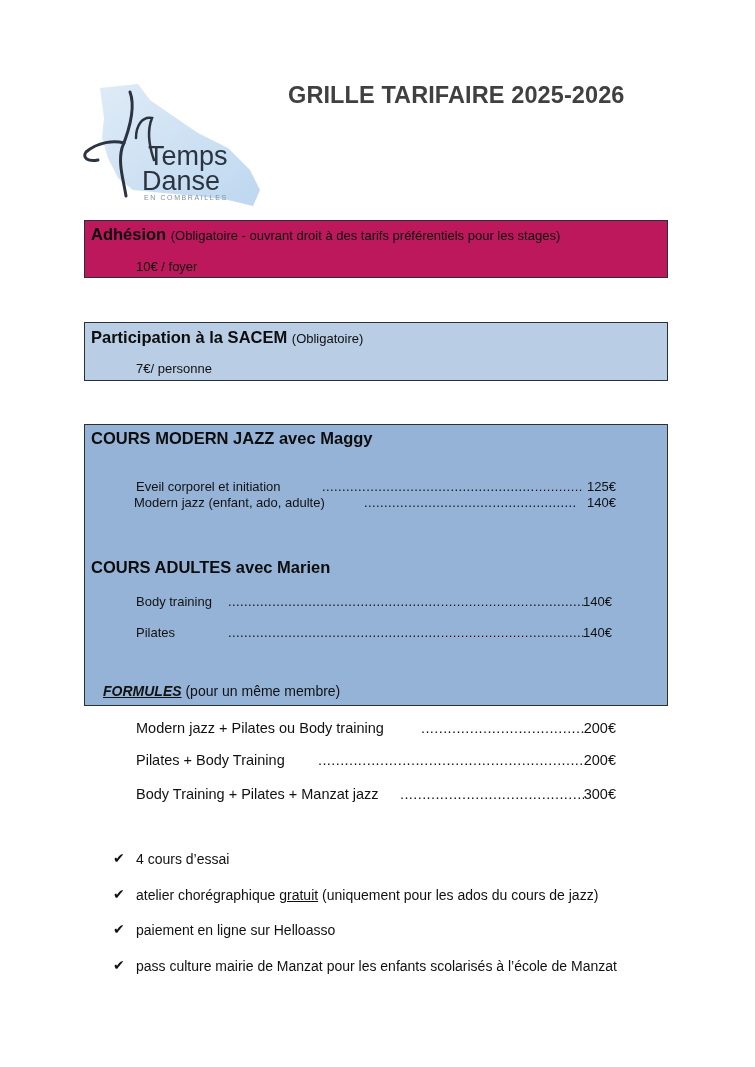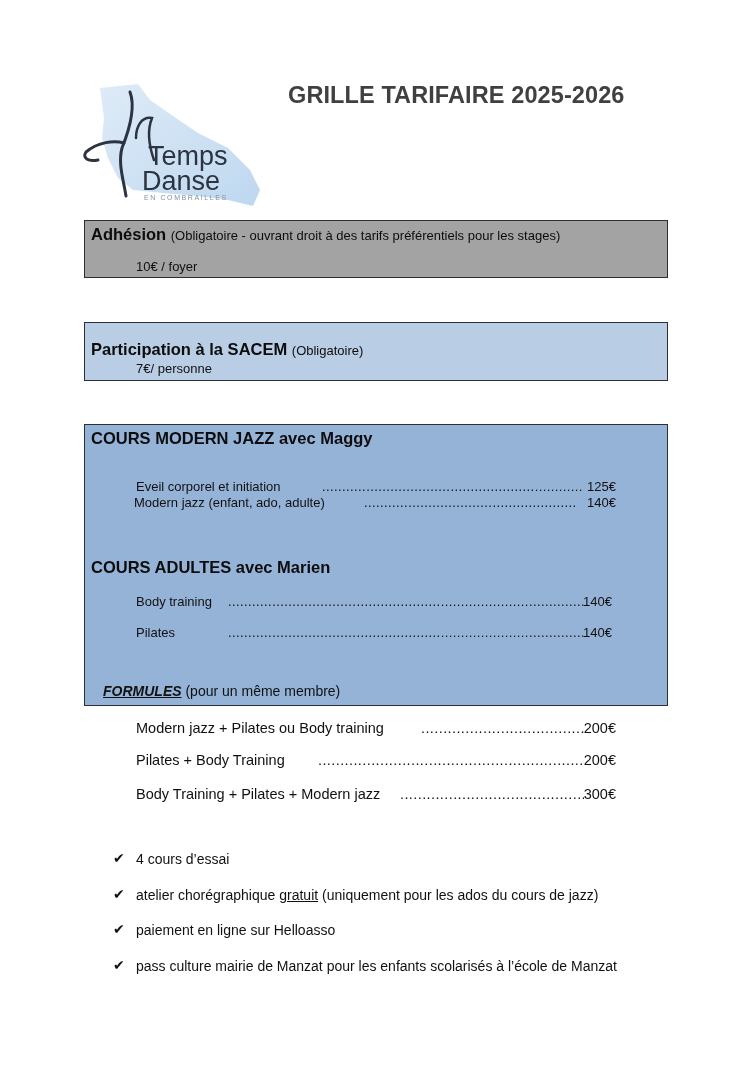--- a/index.html
+++ b/index.html
@@ -9,21 +9,21 @@
     }
     .logo { position: absolute; left: 78px; top: 78px; width: 190px; height: 135px; }
     .title {
       position: absolute; left: 288px; top: 82px;
       font-size: 23.5px; font-weight: bold; letter-spacing: 0.1px; color: #404040;
     }
     .box {
       position: absolute; left: 84px; width: 584px;
       border: 1.5px solid #2b2f36; box-sizing: border-box;
     }
-    .box-adhesion { top: 220px; height: 58px; background: #a3a3a3; }
+    .box-adhesion { top: 220px; height: 58px; background: #be185d; }
     .box-sacem { top: 322px; height: 59px; background: #b9cde5; }
     .box-cours { top: 424px; height: 282px; background: #95b3d7; }
     .box-head {
       position: absolute; left: 6px; font-size: 16.5px; font-weight: bold; color: #0d0d0d;
     }
     .box-head .note { font-weight: normal; font-size: 13px; }
     .sub { position: absolute; left: 51px; font-size: 13px; }
     .row { position: absolute; left: 51px; width: 480px; font-size: 13px; white-space: nowrap; }
     .row .price { position: absolute; right: 0; top: 0; }
     .row .dots { position: absolute; top: 0; letter-spacing: 0.4px; overflow: hidden; }
@@ -61,21 +61,21 @@
 
 <div class="box box-adhesion">
   <div class="box-head" style="top:4px;">
     <span>Adhésion</span>
     <span class="note">(Obligatoire - ouvrant droit à des tarifs préférentiels pour les stages)</span>
   </div>
   <div class="sub" style="top:38px;">10€ / foyer</div>
 </div>
 
 <div class="box box-sacem">
-  <div class="box-head" style="top:5px;margin-top:12px;">
+  <div class="box-head" style="top:5px;">
     <span>Participation à la SACEM</span>
     <span class="note">(Obligatoire)</span>
   </div>
   <div class="sub" style="top:38px;">7€/ personne</div>
 </div>
 
 <div class="box box-cours">
   <div class="box-head" style="top:4px;">COURS MODERN JAZZ avec Maggy</div>
 
   <div class="row" style="top:39px;margin-top:15px;">
@@ -111,21 +111,21 @@
     <span>Modern jazz  + Pilates ou Body training</span>
     <span class="dots" style="left:285px; right:32px;">........................................................................................................................</span>
     <span class="price" style="right:0;">200€</span>
   </div>
   <div class="row big" style="top:327px;">
     <span>Pilates + Body Training</span>
     <span class="dots" style="left:182px; right:32px;">........................................................................................................................</span>
     <span class="price" style="right:0;">200€</span>
   </div>
   <div class="row big" style="top:361px;">
-    <span>Body Training + Pilates + Modern jazz</span>
+    <span>Body Training + Pilates + Manzat jazz</span>
     <span class="dots" style="left:264px; right:32px;">........................................................................................................................</span>
     <span class="price" style="right:0;">300€</span>
   </div>
 </div>
 
 <div class="bullets">
   <div class="bullet">
     <span class="check">✔</span>
     <span class="txt">4 cours d’essai</span>
   </div>

